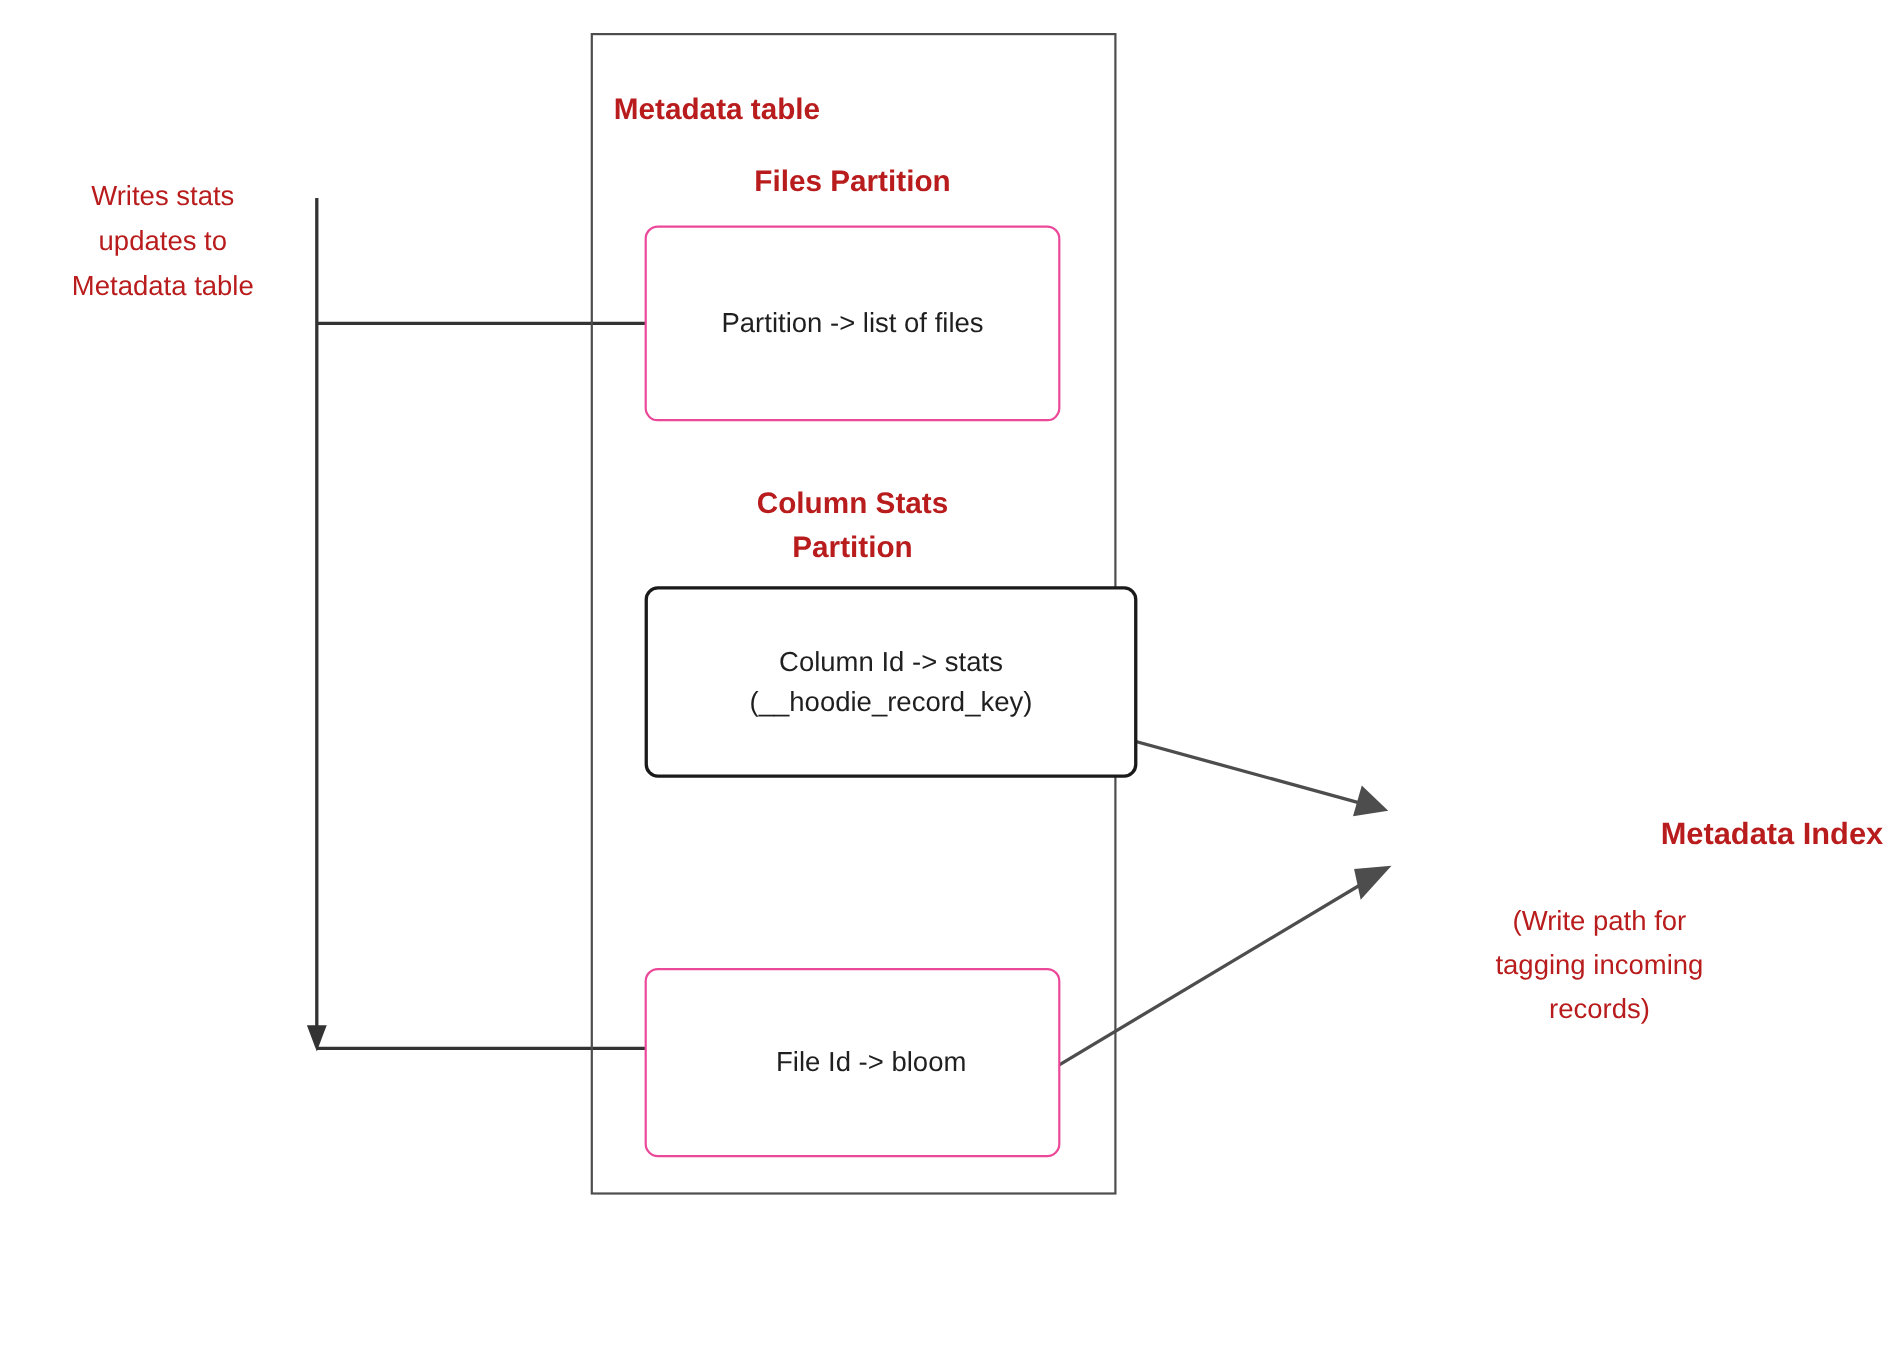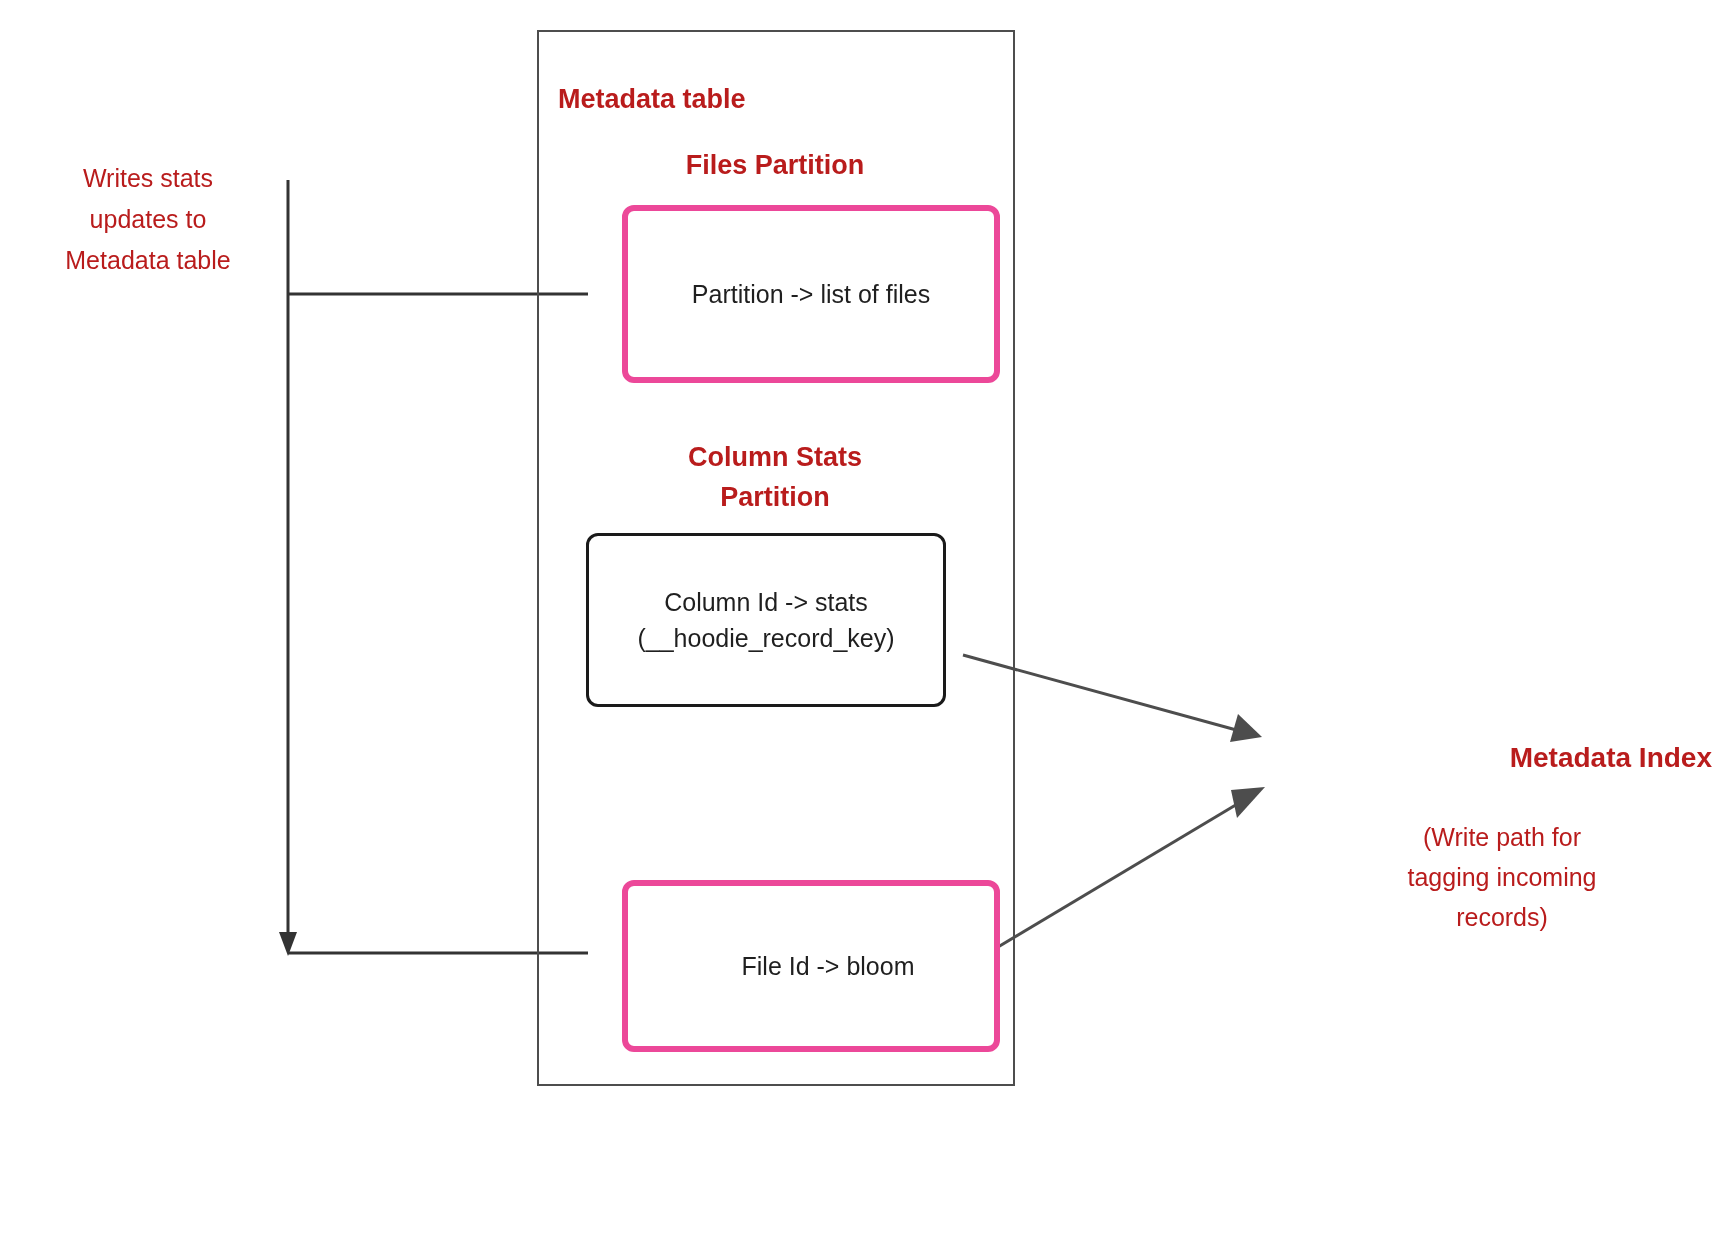--- a/index.html
+++ b/index.html
@@ -48,35 +48,34 @@
     position: absolute;
     box-sizing: border-box;
     border-radius: 12px;
     background: #ffffff;
     display: flex;
     align-items: center;
     justify-content: center;
     text-align: center;
   }
   .inner-box.light {
-    border: 6px solid #ec4899;
-    margin-left: 36px;
+    border: 2px solid #ec4899;
   }
   .inner-box.heavy {
     border: 3px solid #1a1a1a;
   }
   .inner-box .box-text {
     font-size: 25px;
     line-height: 36px;
     color: #1f1f1f;
     white-space: pre-line;
   }
 
   #files-box       { left: 586px; top: 205px;  width: 378px; height: 178px; }
-  #colstats-box    { left: 586px; top: 533px;  width: 360px; height: 174px; }
+  #colstats-box    { left: 586px; top: 533px;  width: 448px; height: 174px; }
   #bloom-box       { left: 586px; top: 880px;  width: 378px; height: 172px; padding-left: 34px; }
 
   
   .label {
     position: absolute;
     text-align: center;
     white-space: pre-line;
     color: #b91c1c;
   }
   .label.bold {
@@ -124,21 +123,21 @@
 
   #metadata-index-title {
     left: 1292px;
     top: 740px;
     width: 420px;
     font-size: 28px;
     line-height: 36px;
     text-align: right;
   }
   #metadata-index-note {
-    left: 1300px;
+    left: 1252px;
     top: 817px;
     width: 404px;
     font-size: 25px;
     line-height: 40px;
     text-align: center;
   }
 </style>
 </head>
 <body>
 

